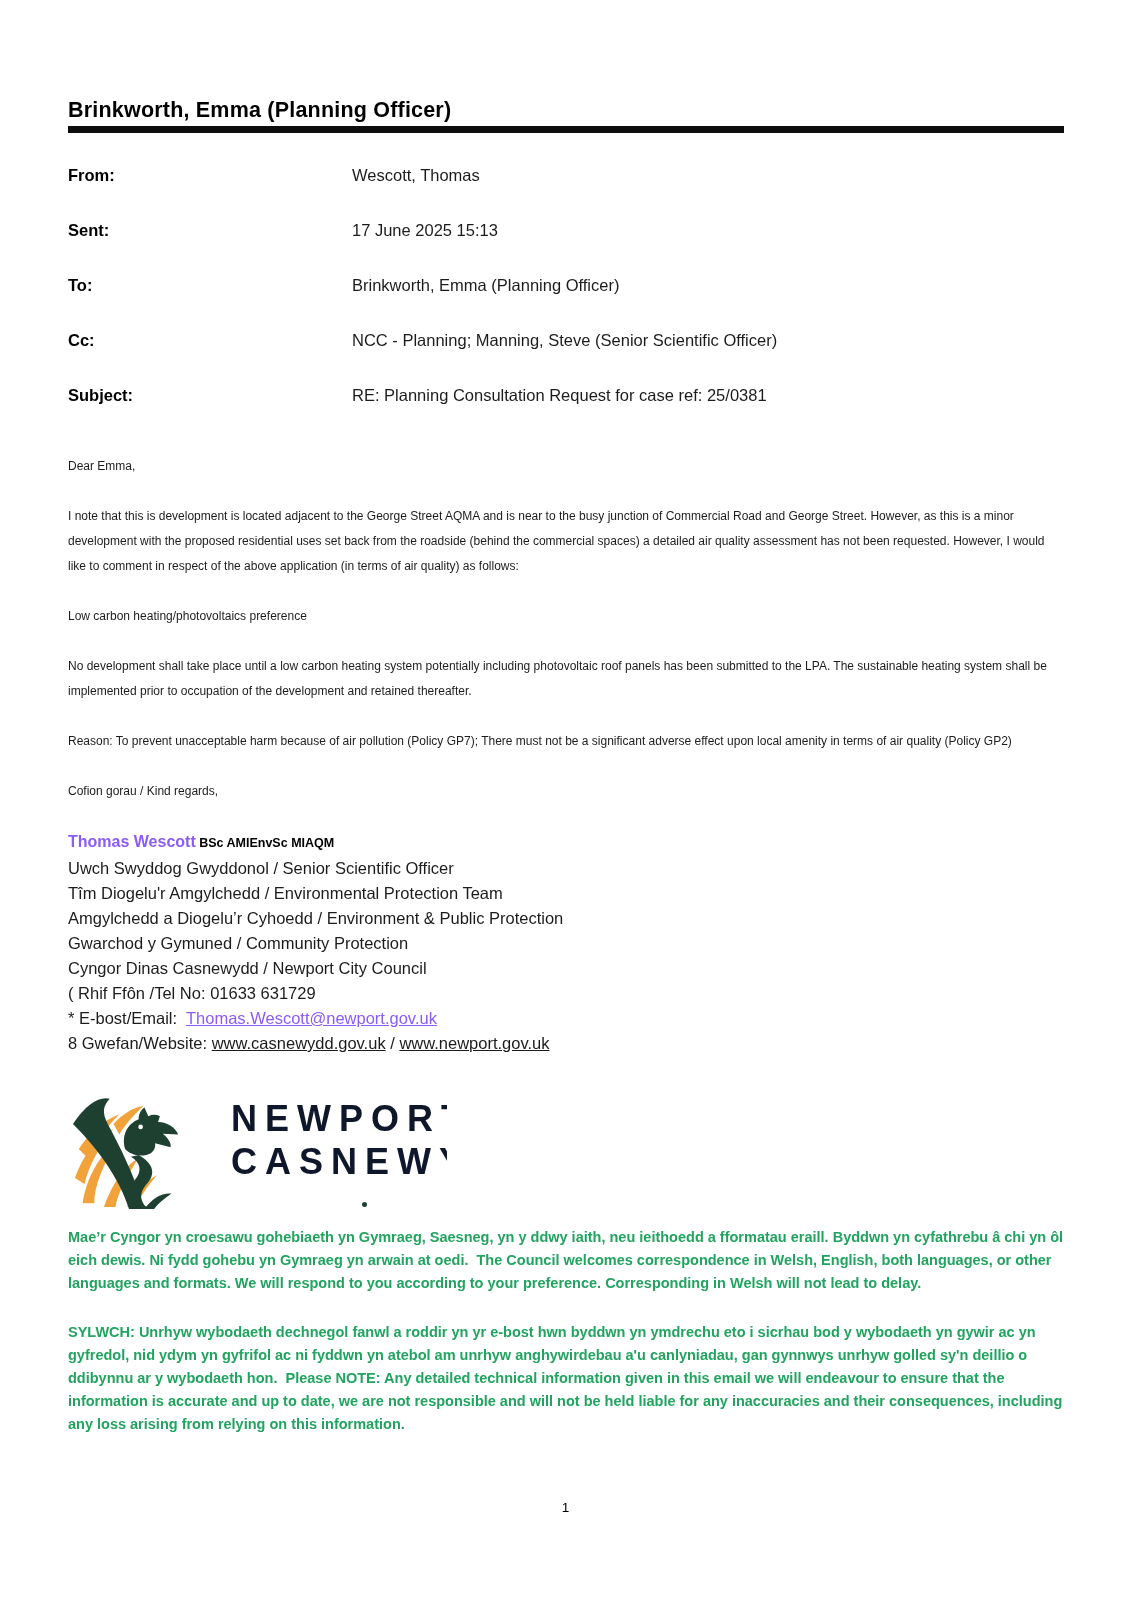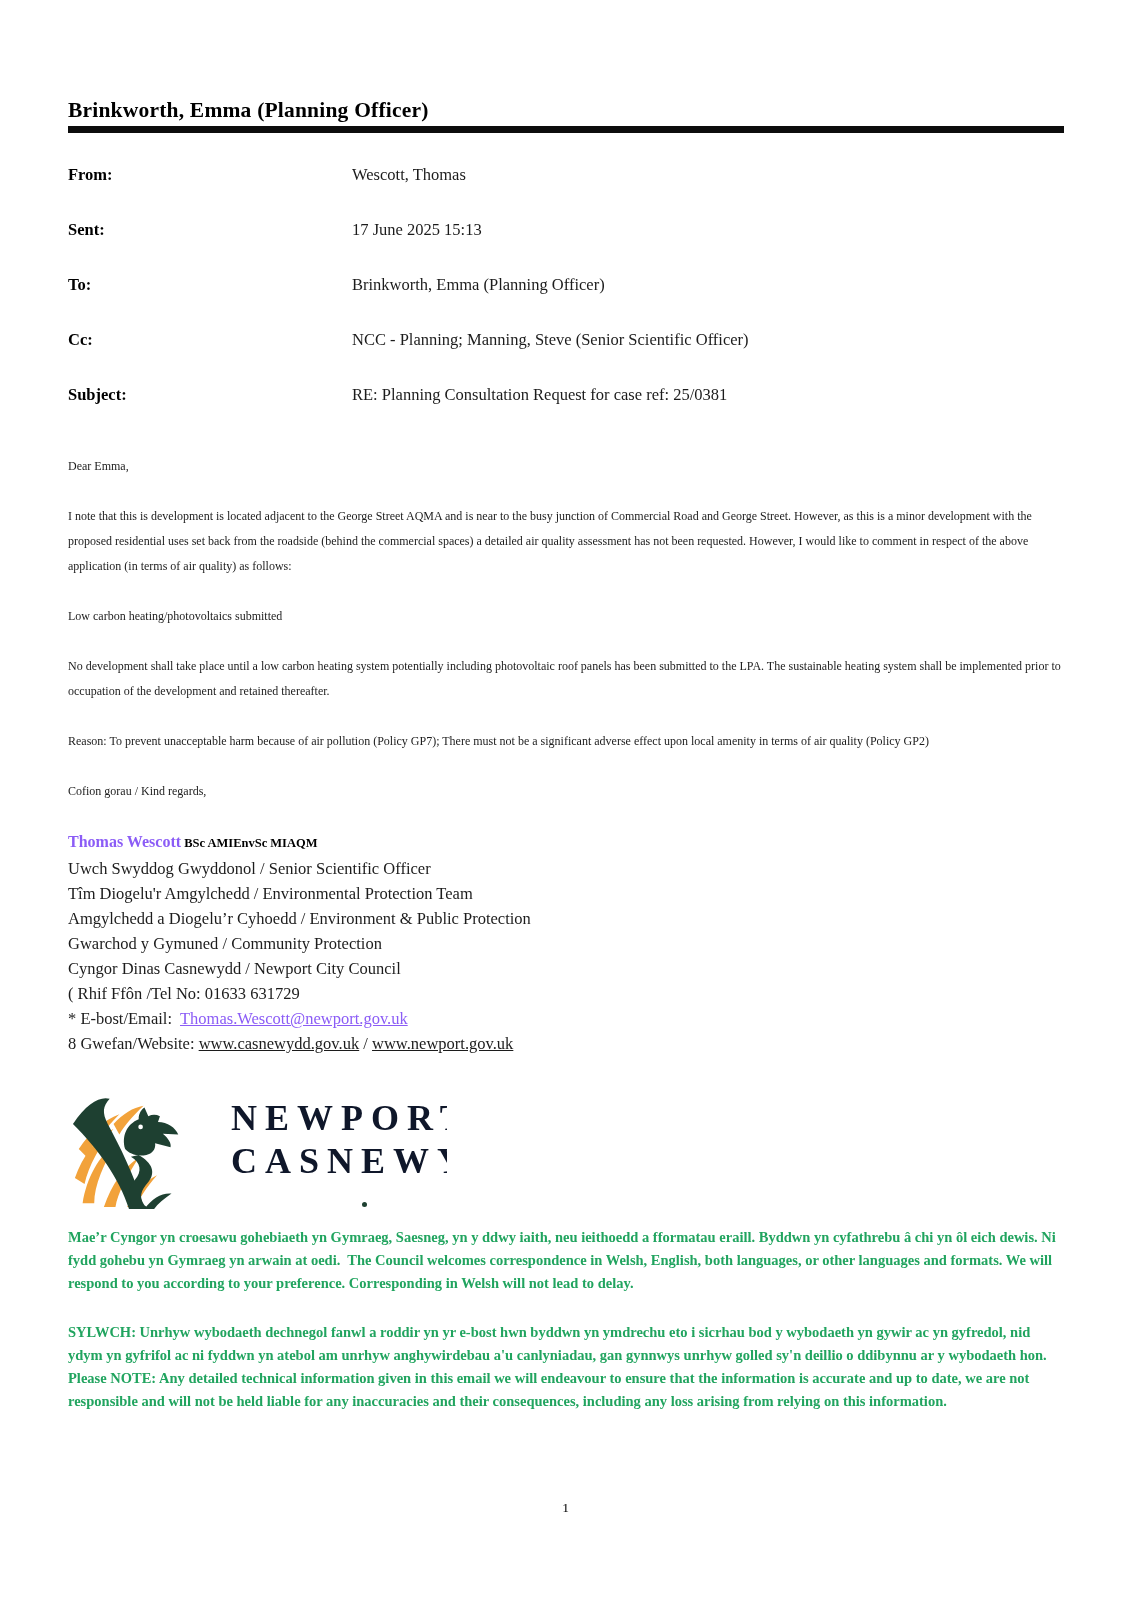--- a/index.html
+++ b/index.html
@@ -2,21 +2,21 @@
 <html><head>
 <meta charset="utf-8">
 <style>
   * { margin: 0; padding: 0; box-sizing: border-box; }
   html, body { background: #ffffff; }
   .page {
     position: relative;
     width: 1131px;
     height: 1600px;
     background: #ffffff;
-    font-family: Liberation Serif, serif;
+    font-family: Liberation Sans, sans-serif;
     color: #1c1c1c;
     overflow: hidden;
     border-radius: 17px;
   }
   .content {
     position: absolute;
     left: 68px;
     top: 98px;
     width: 996px;
   }
@@ -155,21 +155,21 @@
       </div>
       <div class="field-row">
         <div class="field-label">Subject:</div>
         <div class="field-value">RE: Planning Consultation Request for case ref: 25/0381</div>
       </div>
     </div>
 
     <div class="body-text">
       <div class="para">Dear Emma,</div>
       <div class="para">I note that this is development is located adjacent to the George Street AQMA and is near to the busy junction of Commercial Road and George Street. However, as this is a minor development with the proposed residential uses set back from the roadside (behind the commercial spaces) a detailed air quality assessment has not been requested. However, I would like to comment in respect of the above application (in terms of air quality) as follows:</div>
-      <div class="para">Low carbon heating/photovoltaics submitted</div>
+      <div class="para">Low carbon heating/photovoltaics preference</div>
       <div class="para">No development shall take place until a low carbon heating system potentially including photovoltaic roof panels has been submitted to the LPA. The sustainable heating system shall be implemented prior to occupation of the development and retained thereafter.</div>
       <div class="para">Reason: To prevent unacceptable harm because of air pollution (Policy GP7); There must not be a significant adverse effect upon local amenity in terms of air quality (Policy GP2)</div>
       <div class="para">Cofion gorau / Kind regards,</div>
     </div>
 
     <div class="sig">
       <div class="sig-name-line"><span class="sig-name">Thomas Wescott</span><span class="sig-credentials"> BSc AMIEnvSc MIAQM</span></div>
       <div class="sig-line">Uwch Swyddog Gwyddonol / Senior Scientific Officer</div>
       <div class="sig-line">Tîm Diogelu'r Amgylchedd / Environmental Protection Team</div>
       <div class="sig-line">Amgylchedd a Diogelu’r Cyhoedd / Environment &amp; Public Protection</div>

